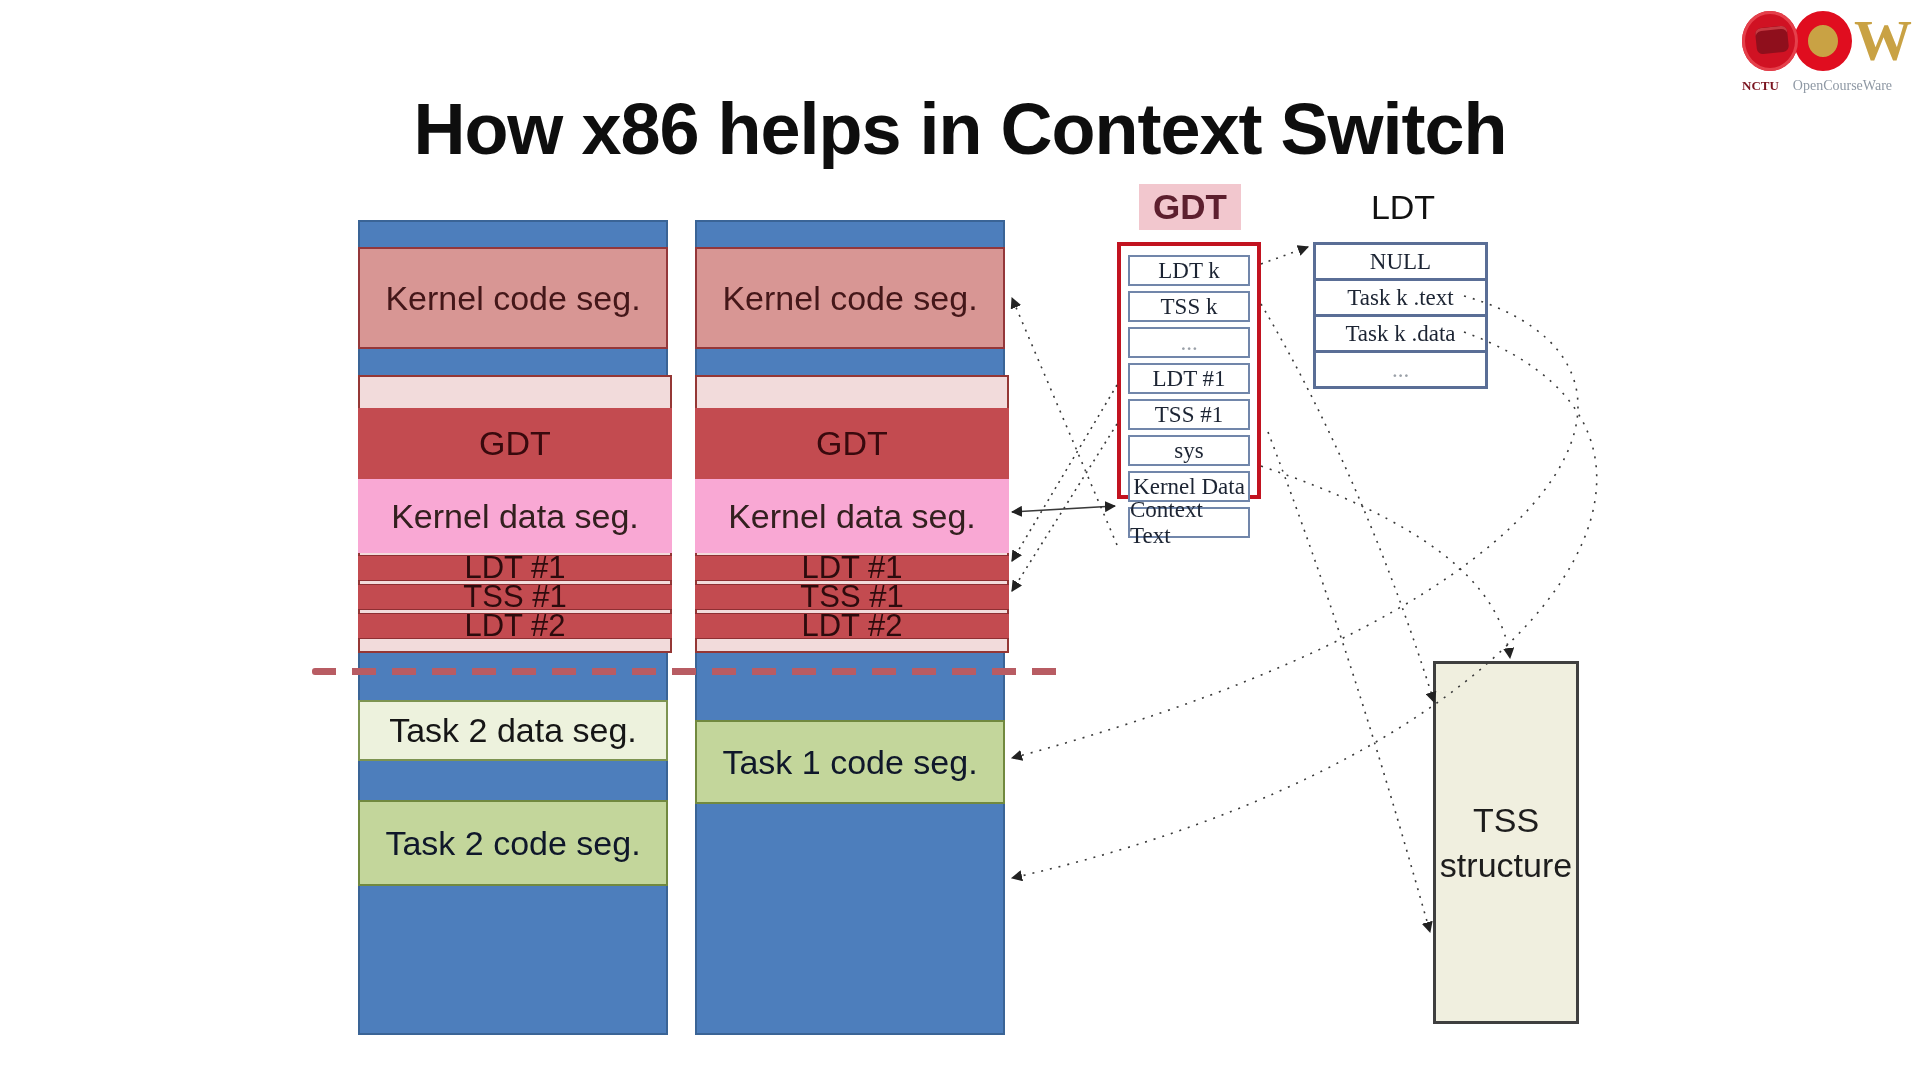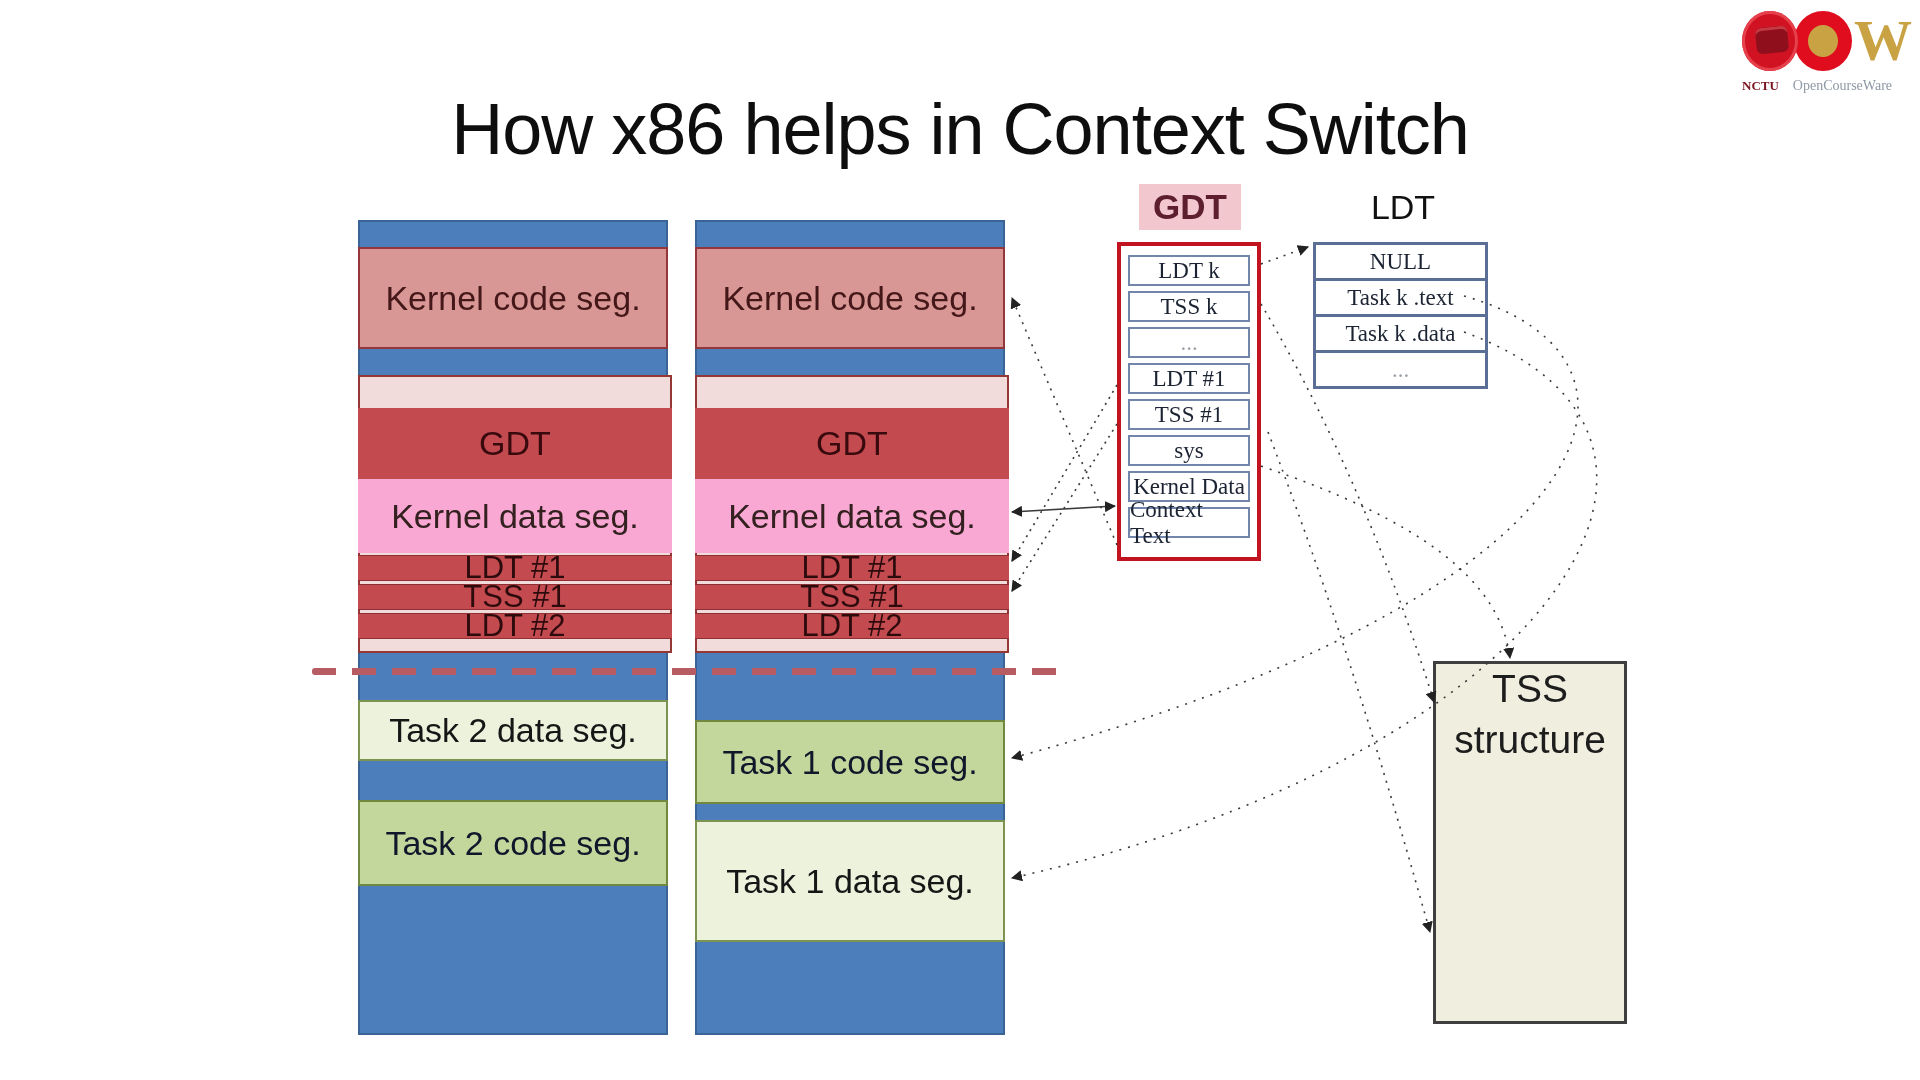--- a/index.html
+++ b/index.html
@@ -1,21 +1,21 @@
 <!DOCTYPE html>
 <html><head>
 <meta charset="utf-8">
 <style>
   html,body{margin:0;padding:0;background:#ffffff;}
   .canvas{position:relative;width:1920px;height:1080px;background:#ffffff;overflow:hidden;
           font-family:"Liberation Sans",sans-serif;}
 
   
   .title{position:absolute;left:0;right:0;top:88px;margin:0;text-align:center;
-         font-size:72px;font-weight:400;color:#0e0e0e;letter-spacing:-1px;}
+         font-size:72px;font-weight:700;color:#0e0e0e;letter-spacing:-1px;}
 
   
   .logo{position:absolute;left:1742px;top:8px;width:170px;}
   .logo-row{display:flex;align-items:center;height:66px;}
   .seal{width:60px;height:60px;border-radius:50%;background:#d01223;position:relative;
         margin-right:-4px;z-index:2;box-shadow:inset 0 0 0 3px #e5404b;}
   .seal-inner{position:absolute;left:14px;top:16px;width:32px;height:26px;background:#8f0f1c;
         border-radius:6px;transform:rotate(-6deg);box-shadow:inset 0 3px 0 #c53a42;}
   .ring{width:60px;height:60px;border-radius:50%;border:14px solid #e00d1f;background:#c9a244;
         box-sizing:border-box;z-index:1;}
@@ -43,41 +43,41 @@
 
   
   .divider{position:absolute;left:312px;top:668px;width:752px;height:7px;
            background:repeating-linear-gradient(90deg,#b85c63 0 24px,transparent 24px 40px);
            border-radius:3px;}
 
   
   .gdt-label{position:absolute;left:1139px;top:184px;width:102px;height:46px;background:#f2c7ce;
              display:flex;align-items:center;justify-content:center;font-size:35px;font-weight:600;
              color:#5d1f2e;}
-  .gdt-table{position:absolute;left:1117px;top:242px;width:144px;height:319px;background:#ffffff;
+  .gdt-table{position:absolute;left:1117px;top:242px;width:144px;height:257px;background:#ffffff;
              border:4px solid #c21320;box-sizing:border-box;padding:4px 7px;}
   .trow{height:31px;margin:5px 0;border:2px solid #7186aa;box-sizing:border-box;background:#fff;
         display:flex;align-items:center;justify-content:center;
         font-family:"Liberation Serif",serif;font-size:23px;color:#1c2433;}
   .trow.faint{color:#9aa0a8;border-color:#7186aa;}
 
   
   .ldt-label{position:absolute;left:1343px;top:188px;width:120px;text-align:center;
              font-size:34px;color:#111;}
   .ldt-table{position:absolute;left:1313px;top:242px;width:175px;background:#ffffff;
              border:3px solid #5a6e96;box-sizing:border-box;}
   .lrow{height:33px;border-bottom:3px solid #5a6e96;display:flex;align-items:center;justify-content:center;
         font-family:"Liberation Serif",serif;font-size:23px;color:#1c2433;background:#fff;}
   .lrow:last-child{border-bottom:none;}
   .lrow.faint{color:#9aa0a8;}
 
   
-  .tss-box{position:absolute;left:1433px;top:661px;width:194px;height:363px;background:#f0efdf;
+  .tss-box{position:absolute;left:1433px;top:661px;width:146px;height:363px;background:#f0efdf;
            border:3px solid #3f3f3f;box-sizing:border-box;display:flex;flex-direction:column;
-           align-items:center;justify-content:flex-start;font-size:39px;color:#1d1d1d;line-height:1.3;}
+           align-items:center;justify-content:center;font-size:34px;color:#1d1d1d;line-height:1.3;}
 
   
   .wires{position:absolute;left:0;top:0;width:1920px;height:1080px;pointer-events:none;}
 </style>
 </head>
 <body>
 
 <div class="canvas">
 
   <div class="logo">
@@ -140,23 +140,20 @@
       </div>
       <div class="seg seg-redrow" style="top:207px;height:26px;">
         <span>TSS #1</span>
       </div>
       <div class="seg seg-redrow" style="top:236px;height:26px;">
         <span>LDT #2</span>
       </div>
     </div>
     <div class="seg seg-green" style="top:498px;height:84px;">
       <span>Task 1 code seg.</span>
-    </div>
-    <div class="seg seg-greenlight" style="top:598px;height:122px;">
-      <span>Task 1 data seg.</span>
     </div>
   </div>
 
   <div class="divider"></div>
 
   <div class="gdt-label">GDT</div>
   <div class="gdt-table">
     <div class="trow">LDT k</div>
     <div class="trow">TSS k</div>
     <div class="trow faint">...</div>

